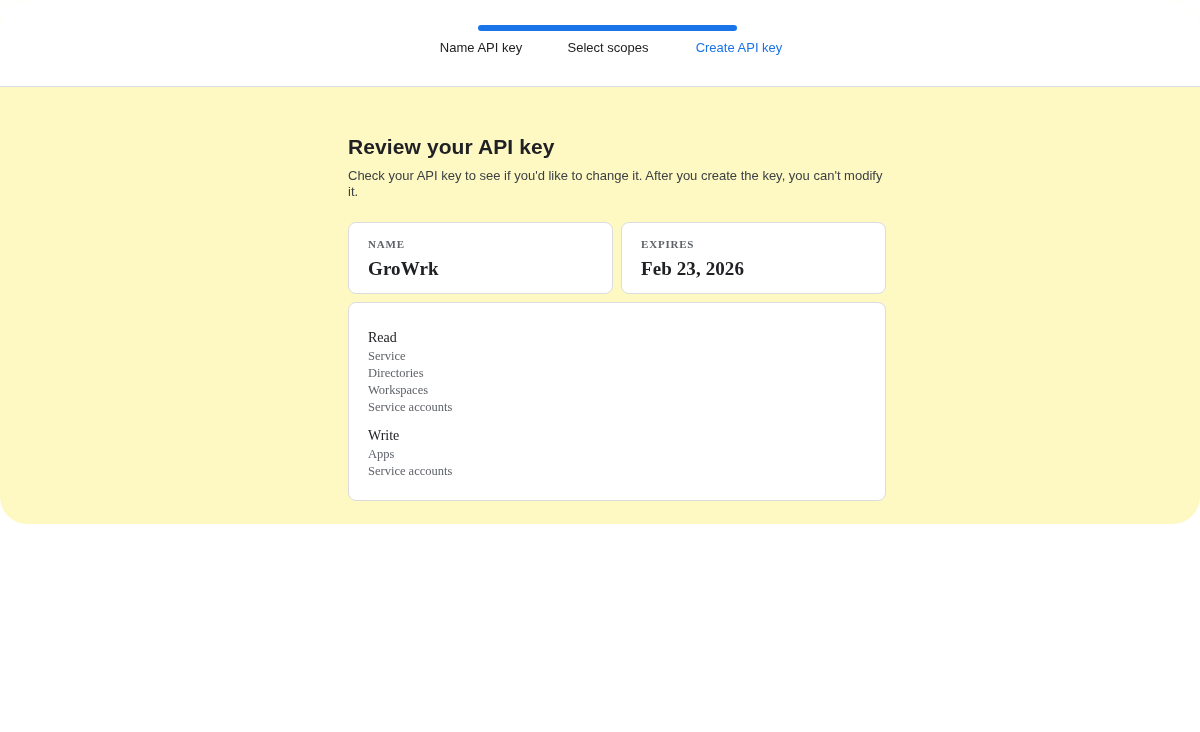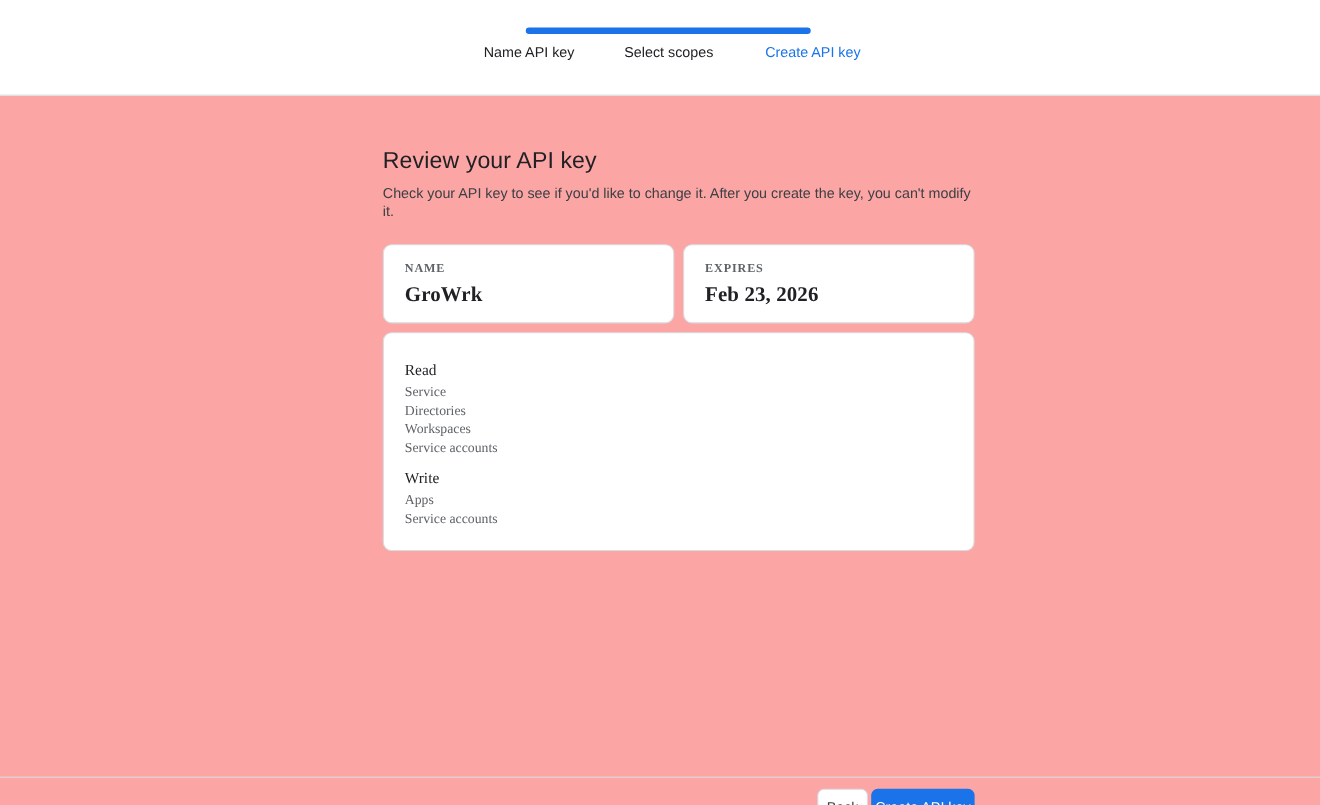--- a/index.html
+++ b/index.html
@@ -1,24 +1,25 @@
 <!DOCTYPE html>
 <html style="--accent-blue: #1a73e8; --text-dark: #202124; --text-gray: #5f6368; --border: #dadce0;"><head>
 <meta charset="utf-8">
 <style>
   * { box-sizing: border-box; }
   html, body { margin: 0; padding: 0; background: #fff; }
   .screen {
     position: relative;
     width: 1200px;
-    height: 732px;
-    background: #fca5a5;
+    height: 524px;
+    background: #fef9c3;
     overflow: hidden;
     font-family: "Liberation Sans", "DejaVu Sans", sans-serif;
     color: #202124;
+    border-radius: 27px;
   }
 
   
   .stepper { position: absolute; top: 0; left: 0; right: 0; height: 87px; background: #fff; }
   .progress-bar {
     position: absolute; left: 478px; top: 25px;
     width: 259px; height: 6px; border-radius: 3px;
     background: var(--accent-blue, #1a73e8);
   }
   .step-label {
@@ -32,21 +33,21 @@
   .step-3 { left: 739px; }
   .step-label.active { color: var(--accent-blue, #1a73e8); }
   .header-divider {
     position: absolute; top: 86px; left: 0; right: 0; height: 1px;
     background: var(--border, #dadce0);
   }
 
   
   .main { position: absolute; left: 348px; top: 135px; width: 538px; }
   .page-title {
-    margin: 0; font-size: 21px; line-height: 24px; font-weight: 400;
+    margin: 0; font-size: 21px; line-height: 24px; font-weight: 700;
     color: #202124; letter-spacing: 0.1px;
   }
   .page-subtitle {
     margin: 9px 0 0 0; font-size: 13px; line-height: 16px; color: #3c4043;
   }
 
   .cards-row { display: flex; gap: 8px; margin-top: 22px; }
   .card {
     background: #fff;
     border: 1px solid var(--border, #dadce0);

